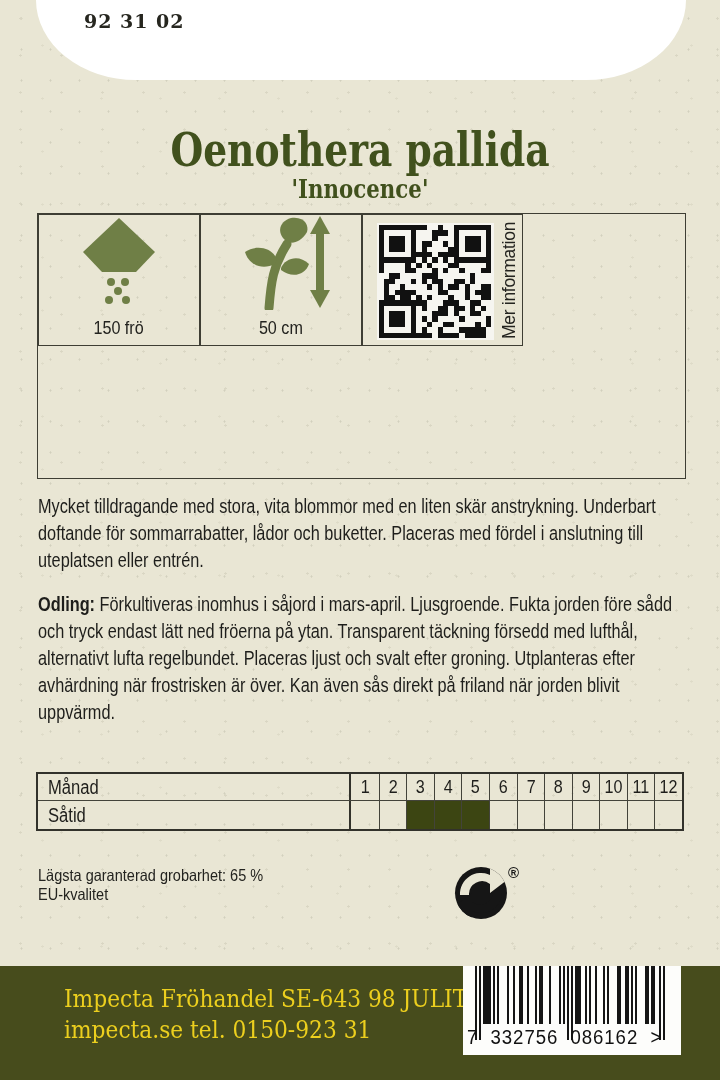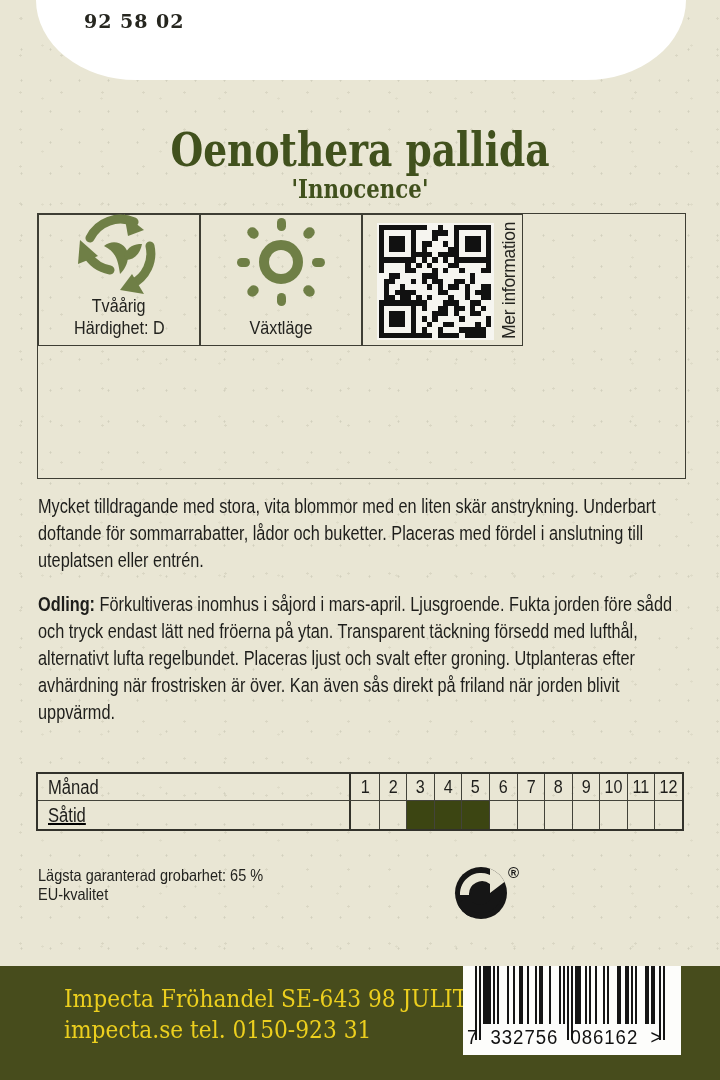--- a/index.html
+++ b/index.html
@@ -45,21 +45,21 @@
   .para{position:absolute;left:38px;margin:0;font-size:20.5px;line-height:27px;color:#1e1e1b;
     width:818px;transform:scaleX(0.795);transform-origin:left top;letter-spacing:0;}
   .para b{font-weight:bold;}
   .desc{top:492px;}
   .cult{top:590px;}
   
   .cal{position:absolute;left:36px;top:772px;width:648px;border:2px solid #32322b;
     box-sizing:border-box;background:transparent;}
   .cal-row{display:flex;height:26px;border-top:1px solid #43433a;}
   .cal-row:first-child{border-top:none;justify-content:flex-end;}
-  .cal-row.body{height:28px;text-decoration:underline;}
+  .cal-row.body{height:28px;}
   .cal-label{width:313px;flex:0 0 313px;display:flex;align-items:center;padding-left:10px;
     box-sizing:border-box;border-right:2px solid #32322b;}
   .cal-label span{font-size:20px;color:#1e1e1b;display:inline-block;transform:scaleX(0.83);
     transform-origin:left center;white-space:nowrap;}
   .cal-months{flex:1;display:grid;grid-template-columns:repeat(12,1fr);}
   .cal-cell{border-left:1px solid #43433a;display:flex;align-items:center;justify-content:center;}
   .cal-cell:first-child{border-left:none;}
   .cal-cell span{font-size:19px;color:#1e1e1b;display:inline-block;transform:scaleX(0.85);}
   .fill-dark{background:#3c4512;}
   .fill-light{background:#8a9365;}
@@ -79,65 +79,58 @@
   .bdigits{position:absolute;left:4px;top:60px;width:210px;font-size:20px;color:#111;
     letter-spacing:1px;display:flex;justify-content:space-between;align-items:flex-start;
     transform:scaleX(0.93);transform-origin:left top;white-space:nowrap;}
 </style>
 </head>
 <body>
 
 <div class="packet">
 
   <div class="flap">
-    <div class="artno">92 58 02</div>
+    <div class="artno">92 31 02</div>
   </div>
 
   <h1 class="title">Oenothera pallida</h1>
   <h2 class="cultivar">'Innocence'</h2>
 
   <div class="grid">
 
-
-
-    <div class="cell two">
+    <div class="cell">
       <span class="ic">
-        <svg width="86" height="86" viewBox="0 0 86 86">
-          <path d="M14,26 A34,34 0 0 1 58,10" stroke="currentColor" stroke-width="9" fill="none" stroke-linecap="round"></path>
-          <polygon points="68,18 48,2 52,24" fill="currentColor"></polygon>
-          <path d="M74,34 A34,34 0 0 1 56,72" stroke="currentColor" stroke-width="9" fill="none" stroke-linecap="round"></path>
-          <polygon points="44,78 68,82 56,62" fill="currentColor"></polygon>
-          <path d="M34,58 A34,34 0 0 1 10,40" stroke="currentColor" stroke-width="9" fill="none" stroke-linecap="round"></path>
-          <polygon points="4,28 2,52 22,44" fill="currentColor"></polygon>
-          <path d="M44,62 C42,48 40,40 28,34 C38,26 52,32 52,44 C52,52 48,58 44,62 Z" fill="currentColor"></path>
-          <path d="M48,44 C52,34 58,32 66,32 C64,42 58,48 50,48 Z" fill="currentColor"></path>
+        <svg width="84" height="92" viewBox="0 0 84 92">
+          <polygon points="42,2 78,36 59,56 25,56 6,36" fill="currentColor"></polygon>
+          <circle cx="34" cy="66" r="4" fill="currentColor"></circle>
+            <circle cx="48" cy="66" r="4" fill="currentColor"></circle>
+          <circle cx="41" cy="75" r="4" fill="currentColor"></circle>
+          <circle cx="32" cy="84" r="4" fill="currentColor"></circle>
+            <circle cx="49" cy="84" r="4" fill="currentColor"></circle>
         </svg>
       </span>
-      <span class="lbl">Tvåårig</span>
-      <span class="lbl">Härdighet: D</span>
+      <span class="lbl">150 frö</span>
     </div>
 
     <div class="cell">
       <span class="ic">
-        <svg width="100" height="100" viewBox="0 0 100 100">
-          <circle cx="50" cy="50" r="17" stroke="currentColor" stroke-width="10" fill="none"></circle>
-          <g fill="currentColor">
-            <rect x="46" y="6" width="9" height="13" rx="4.5"></rect>
-            <rect x="46" y="81" width="9" height="13" rx="4.5"></rect>
-            <rect x="6" y="46" width="13" height="9" rx="4.5"></rect>
-            <rect x="81" y="46" width="13" height="9" rx="4.5"></rect>
-            <rect x="16" y="16" width="12" height="10" rx="5" transform="rotate(45 22 21)"></rect>
-            <rect x="72" y="16" width="12" height="10" rx="5" transform="rotate(-45 78 21)"></rect>
-            <rect x="16" y="74" width="12" height="10" rx="5" transform="rotate(-45 22 79)"></rect>
-            <rect x="72" y="74" width="12" height="10" rx="5" transform="rotate(45 78 79)"></rect>
-          </g>
+        <svg width="100" height="96" viewBox="0 0 100 96">
+          <path d="M38,94 C40,68 42,52 56,30" stroke="currentColor" stroke-width="9" fill="none" stroke-linecap="round"></path>
+          <path d="M57,28 C46,22 46,8 60,4 C74,2 78,12 76,18 C70,28 62,30 57,28 Z" fill="currentColor"></path>
+          <path d="M44,50 C32,56 18,52 14,38 C26,30 42,34 46,46 Z" fill="currentColor"></path>
+          <path d="M50,56 C60,64 74,62 78,50 C68,40 54,44 50,54 Z" fill="currentColor"></path>
+          <path d="M89,16 L89,80" stroke="currentColor" stroke-width="8" stroke-linecap="round"></path>
+          <polygon points="89,2 79,20 99,20" fill="currentColor"></polygon>
+          <polygon points="89,94 79,76 99,76" fill="currentColor"></polygon>
         </svg>
       </span>
-      <span class="lbl">Växtläge</span>
+      <span class="lbl">50 cm</span>
     </div>
+
+
 
 
 
 
     <div class="cell" style="justify-content:flex-start;">
       <div class="qrbox" id="qr">
           <div class="m on"></div>
           <div class="m on"></div>
           <div class="m on"></div>
           <div class="m on"></div>

